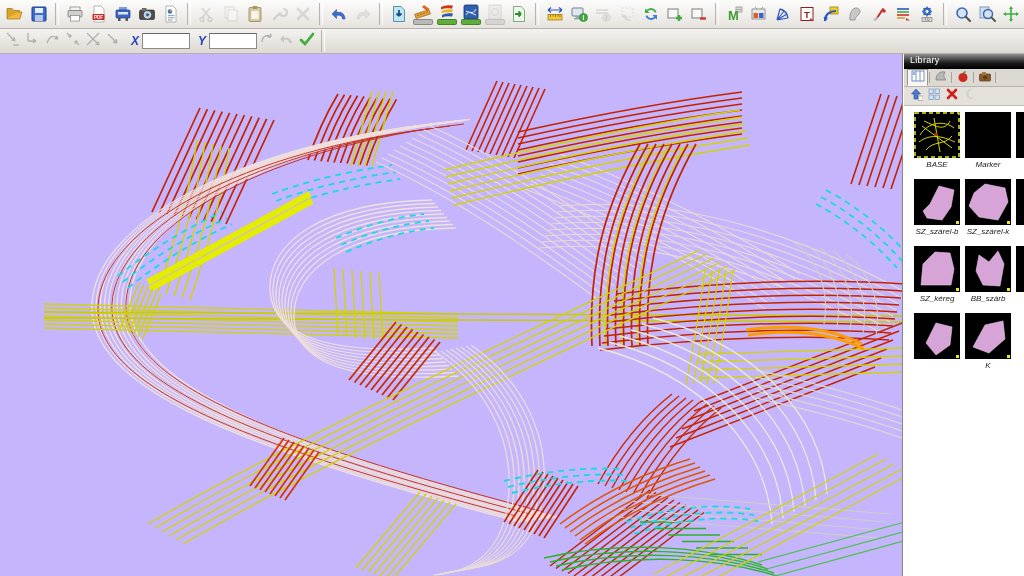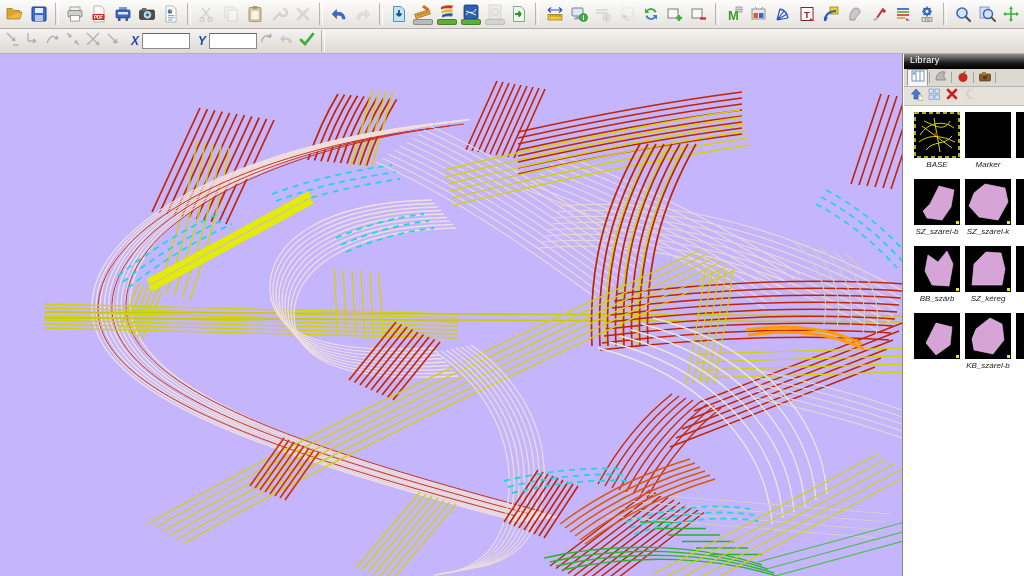--- a/index.html
+++ b/index.html
@@ -946,52 +946,45 @@
           </div>
           <div class="lib-item">
             <div class="lib-thumb"><svg width="46" height="46" viewBox="0 0 46 46">
                 <polygon points="12,28 24,8 40,14 36,34 20,42" fill="#d7a4d7" stroke="#e6c4e6" stroke-width=".6"></polygon>
                 <rect x="42" y="42" width="3" height="3" fill="#e8e820"></rect>
               </svg></div>
             <div class="lib-label">S</div>
           </div>
           <div class="lib-item">
             <div class="lib-thumb"><svg width="46" height="46" viewBox="0 0 46 46">
+                <polygon points="7,39 9,18 21,6 36,7 40,23 37,39" fill="#d7a4d7" stroke="#e6c4e6" stroke-width=".6"></polygon>
+                <rect x="42" y="42" width="3" height="3" fill="#e8e820"></rect>
+              </svg></div>
+            <div class="lib-label">SZ_kéreg</div>
+          </div>
+          <div class="lib-item">
+            <div class="lib-thumb"><svg width="46" height="46" viewBox="0 0 46 46">
                 <polygon points="14,9 24,16 33,5 39,18 35,40 18,39 11,25" fill="#d7a4d7" stroke="#e6c4e6" stroke-width=".6"></polygon>
                 <rect x="42" y="42" width="3" height="3" fill="#e8e820"></rect>
               </svg></div>
             <div class="lib-label">BB_szárb</div>
-          </div>
-          <div class="lib-item">
-            <div class="lib-thumb"><svg width="46" height="46" viewBox="0 0 46 46">
-                <polygon points="7,39 9,18 21,6 36,7 40,23 37,39" fill="#d7a4d7" stroke="#e6c4e6" stroke-width=".6"></polygon>
-                <rect x="42" y="42" width="3" height="3" fill="#e8e820"></rect>
-              </svg></div>
-            <div class="lib-label">SZ_kéreg</div>
           </div>
           <div class="lib-item">
             <div class="lib-thumb"><svg width="46" height="46" viewBox="0 0 46 46">
                 <polygon points="10,24 26,6 40,18 30,40 12,38" fill="#d7a4d7" stroke="#e6c4e6" stroke-width=".6"></polygon>
                 <rect x="42" y="42" width="3" height="3" fill="#e8e820"></rect>
               </svg></div>
             <div class="lib-label">B</div>
           </div>
           <div class="lib-item">
             <div class="lib-thumb"><svg width="46" height="46" viewBox="0 0 46 46">
                 <polygon points="12,30 22,10 38,14 36,32 22,42" fill="#d7a4d7" stroke="#e6c4e6" stroke-width=".6"></polygon>
                 <rect x="42" y="42" width="3" height="3" fill="#e8e820"></rect>
               </svg></div>
             <div class="lib-label"></div>
-          </div>
-          <div class="lib-item">
-            <div class="lib-thumb"><svg width="46" height="46" viewBox="0 0 46 46">
-                <polygon points="11,16 25,5 37,11 39,27 28,41 9,37 7,26" fill="#d7a4d7" stroke="#e6c4e6" stroke-width=".6"></polygon>
-                <rect x="42" y="42" width="3" height="3" fill="#e8e820"></rect>
-              </svg></div>
-            <div class="lib-label">KB_szárel-b</div>
           </div>
           <div class="lib-item">
             <div class="lib-thumb"><svg width="46" height="46" viewBox="0 0 46 46">
                 <polygon points="8,34 20,12 38,8 40,26 24,40" fill="#d7a4d7" stroke="#e6c4e6" stroke-width=".6"></polygon>
                 <rect x="42" y="42" width="3" height="3" fill="#e8e820"></rect>
               </svg></div>
             <div class="lib-label">K</div>
           </div>
         </div>
     </div>

